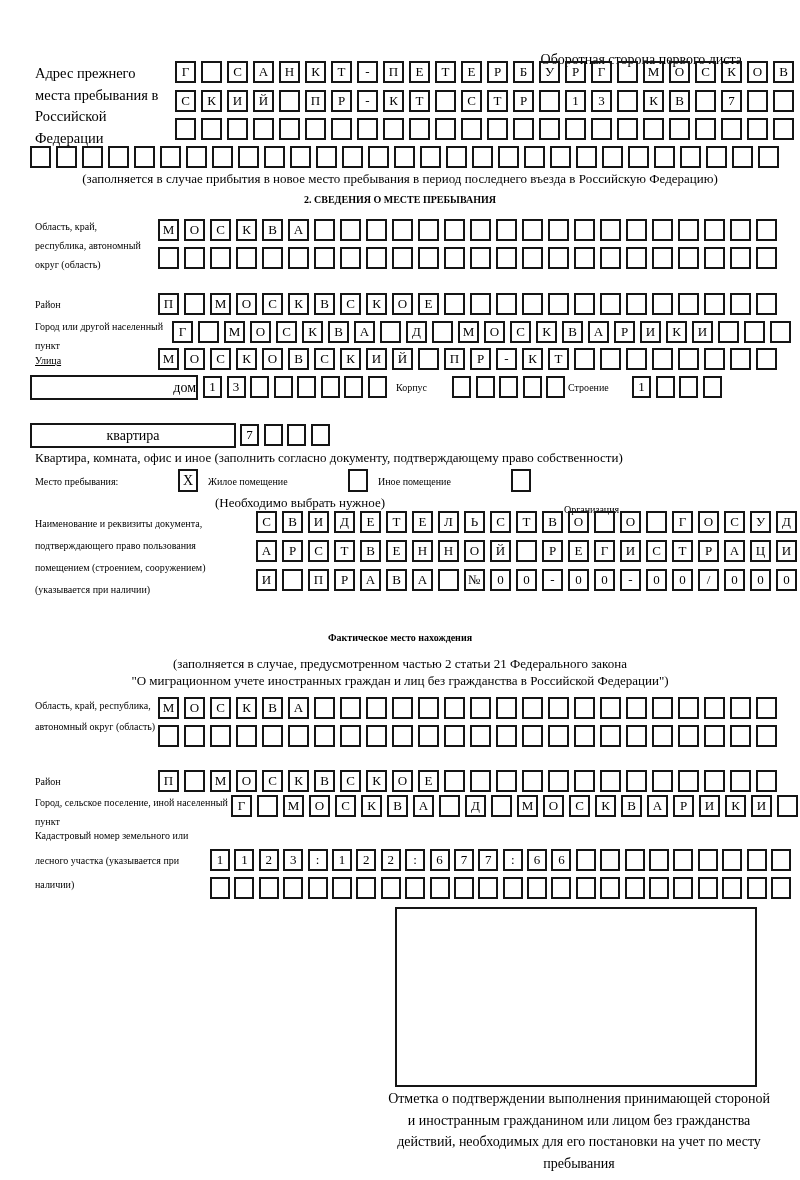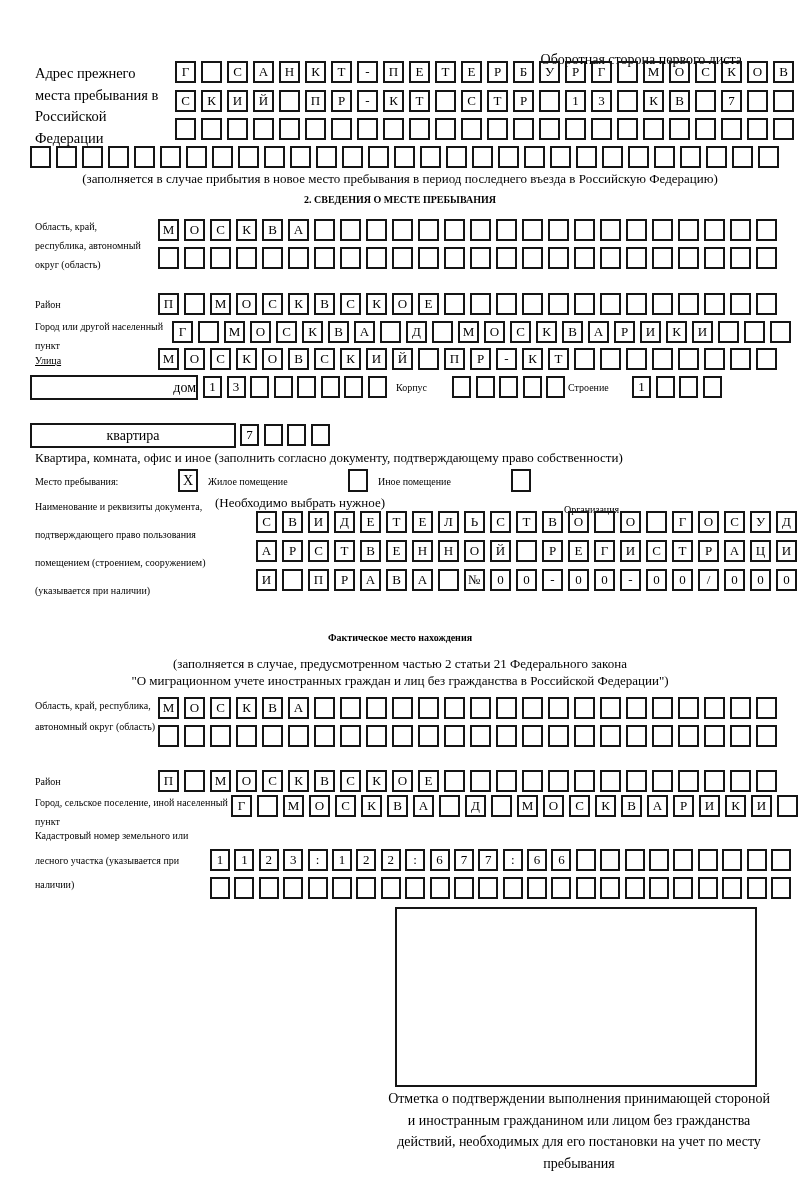--- a/index.html
+++ b/index.html
@@ -63,21 +63,21 @@
 
   <div class="lbl" style="left:35px;top:472px;">Место пребывания:</div>
   <div class="chk" style="left:178px;top:469px;">X</div>
   <div class="lbl" style="left:208px;top:472px;">Жилое помещение</div>
   <div class="chk" style="left:348px;top:469px;"></div>
   <div class="lbl" style="left:378px;top:472px;">Иное помещение</div>
   <div class="chk" style="left:511px;top:469px;"></div>
   <div class="lbl" style="left:564px;top:472px;margin-top:28px;">Организация</div>
   <div class="note" style="left:160px;top:495px;width:280px;text-align:center;">(Необходимо выбрать нужное)</div>
 
-  <div class="lbl" style="left:35px;top:493px;width:214px;line-height:28px;">Наименование и реквизиты документа, подтверждающего право пользования помещением (строением, сооружением) (указывается при наличии)</div>
+  <div class="lbl" style="left:35px;top:513px;width:214px;line-height:22px;">Наименование и реквизиты документа, подтверждающего право пользования помещением (строением, сооружением) (указывается при наличии)</div>
   <div class="cellrow" style="left:256px;top:511px;"><span class="cell">С</span><span class="cell">В</span><span class="cell">И</span><span class="cell">Д</span><span class="cell">Е</span><span class="cell">Т</span><span class="cell">Е</span><span class="cell">Л</span><span class="cell">Ь</span><span class="cell">С</span><span class="cell">Т</span><span class="cell">В</span><span class="cell">О</span><span class="cell">&nbsp;</span><span class="cell">О</span><span class="cell">&nbsp;</span><span class="cell">Г</span><span class="cell">О</span><span class="cell">С</span><span class="cell">У</span><span class="cell">Д</span></div>
   <div class="cellrow" style="left:256px;top:540px;"><span class="cell">А</span><span class="cell">Р</span><span class="cell">С</span><span class="cell">Т</span><span class="cell">В</span><span class="cell">Е</span><span class="cell">Н</span><span class="cell">Н</span><span class="cell">О</span><span class="cell">Й</span><span class="cell">&nbsp;</span><span class="cell">Р</span><span class="cell">Е</span><span class="cell">Г</span><span class="cell">И</span><span class="cell">С</span><span class="cell">Т</span><span class="cell">Р</span><span class="cell">А</span><span class="cell">Ц</span><span class="cell">И</span></div>
   <div class="cellrow" style="left:256px;top:569px;"><span class="cell">И</span><span class="cell">&nbsp;</span><span class="cell">П</span><span class="cell">Р</span><span class="cell">А</span><span class="cell">В</span><span class="cell">А</span><span class="cell">&nbsp;</span><span class="cell">№</span><span class="cell">0</span><span class="cell">0</span><span class="cell">-</span><span class="cell">0</span><span class="cell">0</span><span class="cell">-</span><span class="cell">0</span><span class="cell">0</span><span class="cell">/</span><span class="cell">0</span><span class="cell">0</span><span class="cell">0</span></div>
 
   <div class="title center" style="top:632px;">Фактическое место нахождения</div>
   <div class="note center" style="top:656px;">(заполняется в случае, предусмотренном частью 2 статьи 21 Федерального закона</div>
   <div class="note center" style="top:673px;">"О миграционном учете иностранных граждан и лиц без гражданства в Российской Федерации")</div>
 
   <div class="lbl" style="left:35px;top:695px;width:140px;line-height:21px;">Область, край, республика, автономный округ (область)</div>
   <div class="cellrow" style="left:158px;top:697px;"><span class="cell">М</span><span class="cell">О</span><span class="cell">С</span><span class="cell">К</span><span class="cell">В</span><span class="cell">А</span><span class="cell">&nbsp;</span><span class="cell">&nbsp;</span><span class="cell">&nbsp;</span><span class="cell">&nbsp;</span><span class="cell">&nbsp;</span><span class="cell">&nbsp;</span><span class="cell">&nbsp;</span><span class="cell">&nbsp;</span><span class="cell">&nbsp;</span><span class="cell">&nbsp;</span><span class="cell">&nbsp;</span><span class="cell">&nbsp;</span><span class="cell">&nbsp;</span><span class="cell">&nbsp;</span><span class="cell">&nbsp;</span><span class="cell">&nbsp;</span><span class="cell">&nbsp;</span><span class="cell">&nbsp;</span></div>

